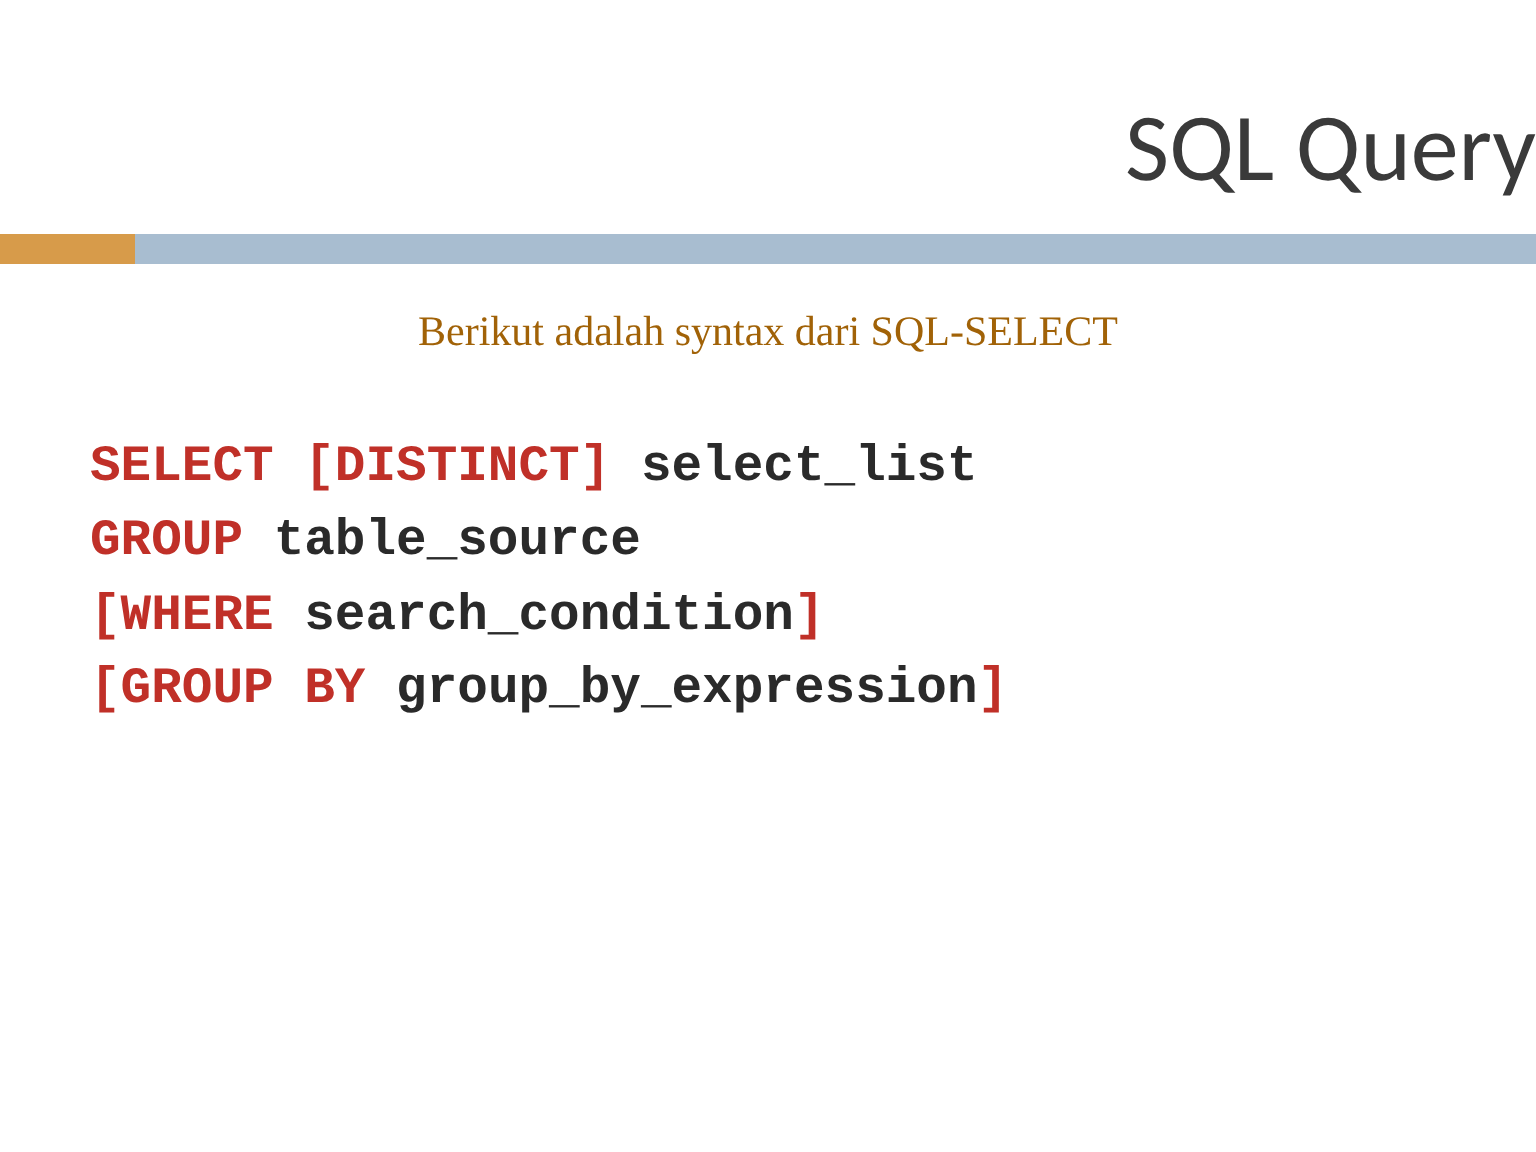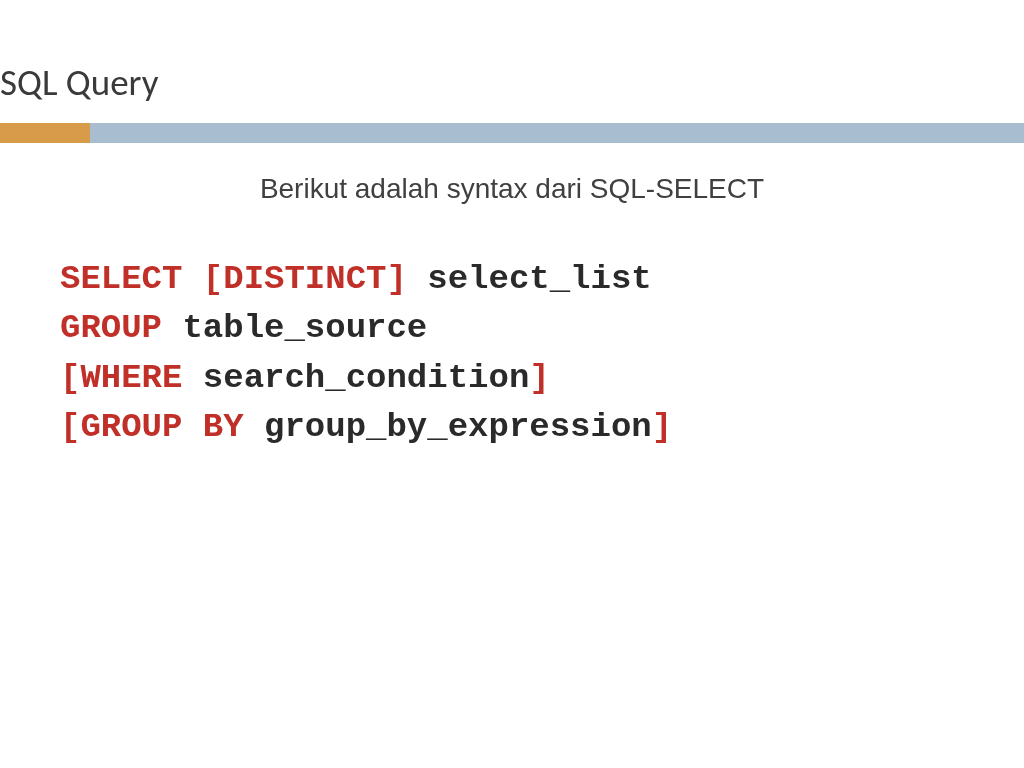--- a/index.html
+++ b/index.html
@@ -14,22 +14,22 @@
       font-family: Arial, Helvetica, sans-serif;
       overflow: hidden;
     }
     .slide {
       width: 100%;
       height: 100%;
       position: relative;
       padding-top: 60px;
     }
     .title {
-      text-align: left;
-      font-size: 37px;
+      text-align: right;
+      font-size: 64px;
       font-weight: normal;
       color: #3a3a3a;
       margin-bottom: 18px;
       font-family: 'Gill Sans', 'Gill Sans MT', Calibri, sans-serif;
     }
     .divider-bar {
       width: 100%;
       height: 20px;
       display: flex;
       margin-bottom: 30px;
@@ -40,23 +40,23 @@
       background: #d79b4a;
     }
     .blue-bar {
       flex: 1;
       height: 20px;
       background: #a8bdd0;
     }
     .subtitle {
       text-align: center;
       font-size: 28px;
-      color: #404040;
+      color: #a16207;
       margin-bottom: 50px;
-      font-family: Liberation Sans, sans-serif;
+      font-family: Liberation Serif, serif;
     }
     .code-block {
       padding-left: 60px;
       padding-right: 80px;
       font-family: 'Courier New', Courier, monospace;
       font-size: 34px;
       font-weight: bold;
       line-height: 1.45;
       color: #2a2a2a;
     }

